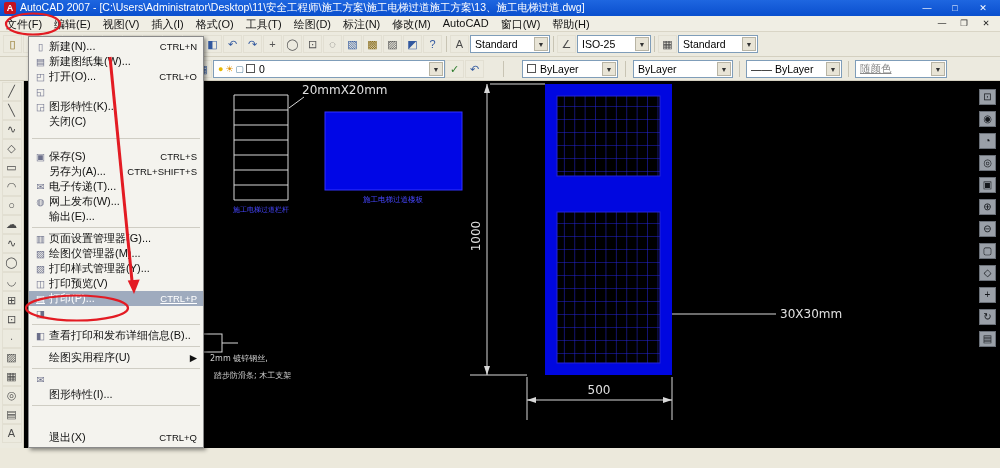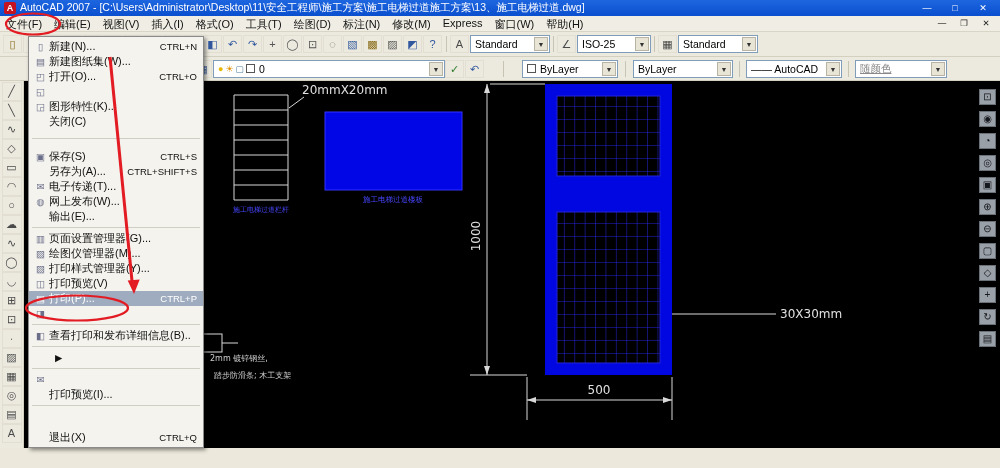--- a/index.html
+++ b/index.html
@@ -54,21 +54,21 @@
     line-height:14px; font-size:10px; }
 
   
   .filemenu { position:absolute; top:36px; left:28px; width:176px; background:#f4f3ee;
     border:1px solid #8a8a8a; box-shadow:2px 2px 4px rgba(0,0,0,.45); padding:2px 0; z-index:20; }
   .mi { display:flex; align-items:center; height:15px; font-size:11px; color:#111; padding:0 6px 0 3px; }
   .mi .mic { width:17px; text-align:center; font-size:9.5px; color:#6b6f8a; flex:0 0 auto; }
   .mi .lbl { flex:1; white-space:nowrap; overflow:hidden; }
   .mi .sc { margin-left:6px; font-size:9.5px; color:#111; white-space:nowrap; }
   .mi.hl { background:#9fabbe; color:#fff; }
-  .mi.hl .sc, .mi.hl .mic { color:#fff; }
+  .mi.hl .sc, .mi.hl .mic { color:#fff;text-decoration:underline; }
   .msep { height:1px; background:#cfcdc4; margin:3px 3px; }
   .msep.big { margin:9px 3px 10px; }
   .msep.big2 { margin:3px 3px 24px; }
 
   
   .tabbar { position:absolute; top:448px; left:0; width:1000px; height:20px; background:#e9e6d9;
     border-top:1px solid #cfcbbb; display:flex; align-items:flex-end; font-size:10.5px; padding-left:2px; }
   .tabarrow { width:15px; height:14px; text-align:center; line-height:13px; font-size:7px;
     color:#333; border:1px solid #c3bfae; background:#e9e6d9; margin:0 0 2px 1px; }
   .tab { padding:1px 9px 2px; border:1px solid #9a9684; border-bottom:none; background:#dedbcd;
@@ -99,21 +99,21 @@
 
   <span class="mitem"><span>文件(F)</span></span>
       <span class="mitem"><span>编辑(E)</span></span>
       <span class="mitem"><span>视图(V)</span></span>
       <span class="mitem"><span>插入(I)</span></span>
       <span class="mitem"><span>格式(O)</span></span>
       <span class="mitem"><span>工具(T)</span></span>
       <span class="mitem"><span>绘图(D)</span></span>
       <span class="mitem"><span>标注(N)</span></span>
       <span class="mitem"><span>修改(M)</span></span>
-      <span class="mitem"><span>Express</span></span>
+      <span class="mitem"><span>AutoCAD</span></span>
       <span class="mitem"><span>窗口(W)</span></span>
       <span class="mitem"><span>帮助(H)</span></span>
     </div>
   <div class="docbtns" style="position:absolute;top:18px;right:0;z-index:5;">
     <span class="docbtn">—</span>
     <span class="docbtn">❐</span>
     <span class="docbtn">✕</span>
   </div>
 
   <div class="tbrow tb1">
@@ -181,21 +181,21 @@
       <span class="cval">ByLayer</span>
       <span class="carrow"></span>
     </span>
     <span class="tsep" style="margin:0 7px"></span>
     <span class="combo" style="width:100px">
       <span class="cval">ByLayer</span>
       <span class="carrow"></span>
     </span>
     <span class="tsep" style="margin:0 6px"></span>
     <span class="combo" style="width:96px">
-      <span class="cval">—— AutoCAD</span>
+      <span class="cval">—— ByLayer</span>
       <span class="carrow"></span>
     </span>
     <span class="tsep" style="margin:0 6px"></span>
     <span class="combo disabled" style="width:92px">
       <span class="cval">随颜色</span>
       <span class="carrow"></span>
     </span>
   </div>
 
   <div class="leftbar">
@@ -378,30 +378,31 @@
       </div>
     <div class="msep"></div>
     <div class="mi">
         <span class="mic">◧</span>
         <span class="lbl">查看打印和发布详细信息(B)...</span>
         <span class="sc"></span>
       </div>
     <div class="msep"></div>
     <div class="mi">
         <span class="mic"></span>
+        <span class="lbl">绘图实用程序(U)</span>
         <span class="sc">▶</span>
       </div>
     <div class="msep"></div>
     <div class="mi">
         <span class="mic">✉</span>
         <span class="sc"></span>
       </div>
     <div class="mi">
         <span class="mic"></span>
-        <span class="lbl">打印预览(I)...</span>
+        <span class="lbl">图形特性(I)...</span>
         <span class="sc"></span>
       </div>
     <div class="msep big2"></div>
     <div class="mi">
         <span class="mic"></span>
         <span class="lbl">退出(X)</span>
         <span class="sc">CTRL+Q</span>
       </div>
   </div>
 

